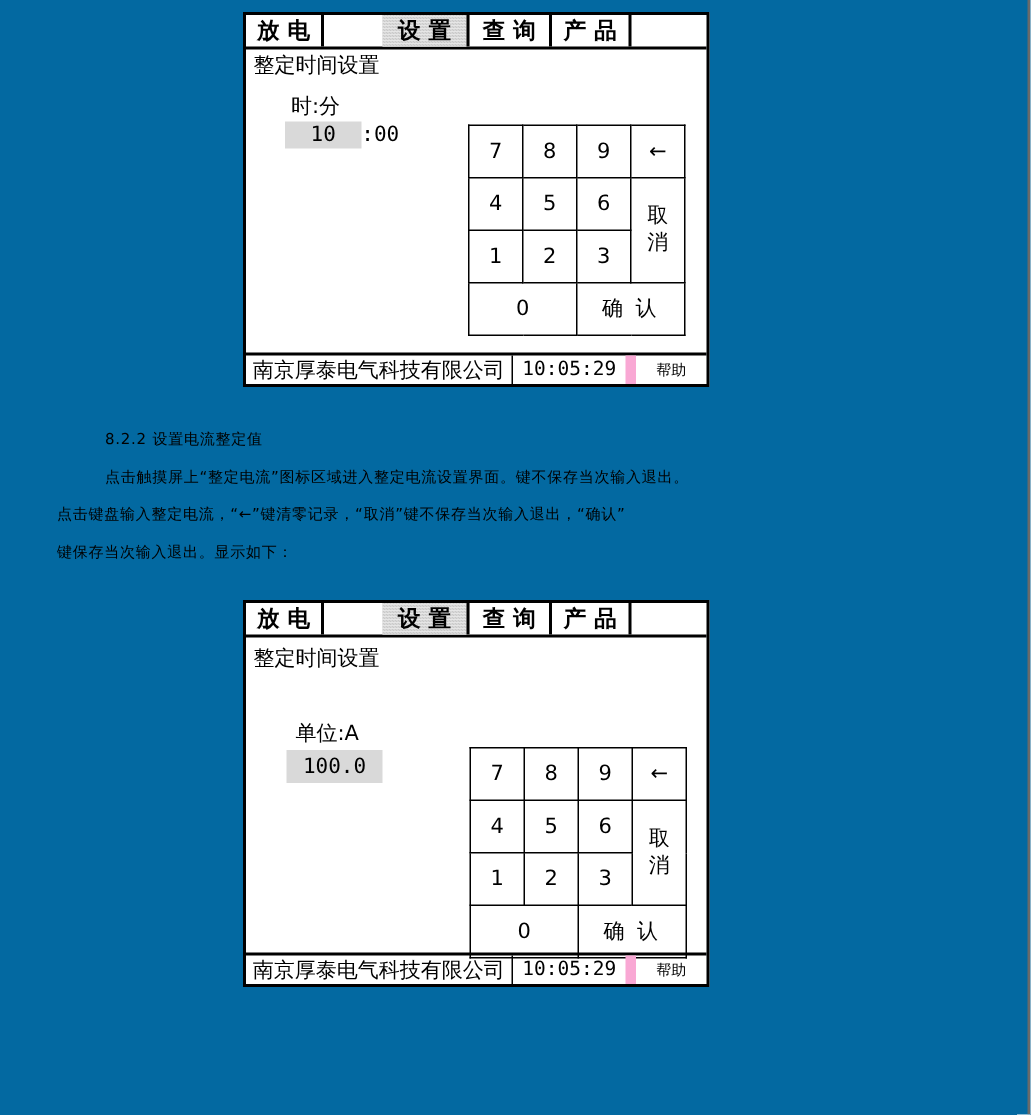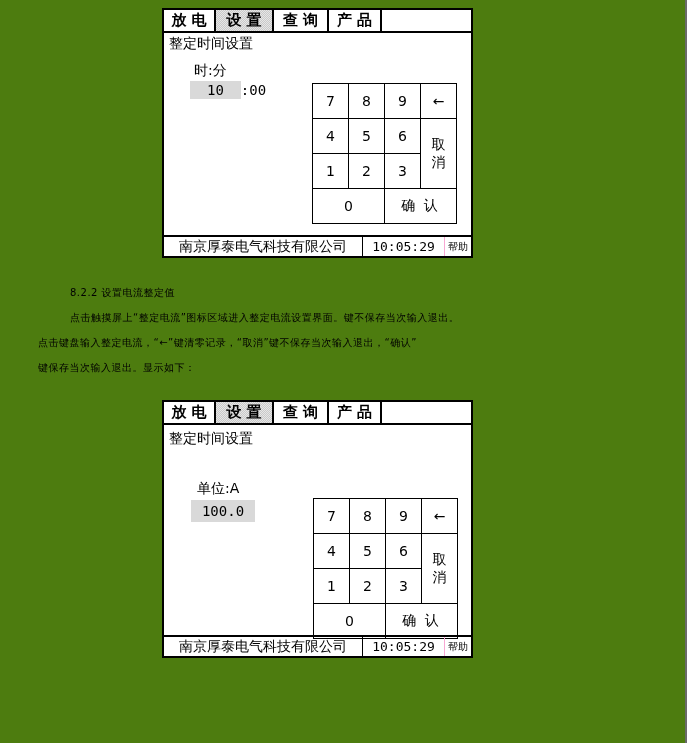--- a/index.html
+++ b/index.html
@@ -1,17 +1,17 @@
 <!DOCTYPE html>
 <html><head>
 <meta charset="utf-8">
 <style>
   html,body{margin:0;padding:0;background:#ffffff;}
   .page{
-    position:relative;width:687px;height:743px;background:#4d7c0f;overflow:hidden;
+    position:relative;width:687px;height:743px;background:#0369a1;overflow:hidden;
     font-family:"DejaVu Sans","Liberation Sans",sans-serif;color:#000;
   }
   .edge-line{position:absolute;top:0;right:0;width:2px;height:743px;background:#6a6a6a;}
 
   
   .panel{
     position:absolute;left:162px;width:311px;background:#fff;
     border:2px solid #000;box-sizing:border-box;
   }
   .panel.p1{top:8px;height:250px;}
@@ -24,20 +24,21 @@
     font-size:15px;font-weight:bold;white-space:nowrap;height:100%;
   }
   .tab.t0{width:52px;}
   .tab.t1{width:58px;}
   .tab.t2{width:55px;}
   .tab.t3{width:53px;}
   .tab.active{
     background-color:#d6d6d6;
     background-image:repeating-conic-gradient(#c9c9c9 0% 25%, #e6e6e6 0% 50%);
     background-size:2px 2px;
+    margin-left:39px;
   }
   .tab-filler{flex:1;}
 
   .screen-title{position:absolute;left:5px;font-size:14px;white-space:nowrap;}
   .p1 .screen-title{top:25px;}
   .p2 .screen-title{top:28px;}
 
   .field-label{position:absolute;font-size:14px;white-space:nowrap;}
   .p1 .field-label{left:30px;top:52px;}
   .p2 .field-label{left:33px;top:78px;}
@@ -63,22 +64,22 @@
   }
   td.key-cancel{line-height:1.25;font-size:14px;}
   td.key-zero{width:70px;}
   td.key-confirm{width:70px;letter-spacing:2px;margin-top:12px;}
 
   .status-bar{
     position:absolute;left:0;right:0;bottom:0;height:21px;
     border-top:2px solid #000;display:flex;align-items:stretch;box-sizing:border-box;
   }
   .sb-cell{display:flex;align-items:center;justify-content:center;box-sizing:border-box;white-space:nowrap;}
-  .sb-company{width:199px;border-right:1px solid #000;font-size:14px;}
-  .sb-time{width:82px;border-right:1px solid #f9a8d4;font-family:"DejaVu Sans Mono","Liberation Mono",monospace;font-size:13px;}
+  .sb-company{width:178px;border-right:1px solid #000;font-size:14px;}
+  .sb-time{width:82px;border-right:7px solid #f9a8d4;font-family:"DejaVu Sans Mono","Liberation Mono",monospace;font-size:13px;}
   .sb-help{flex:1;font-size:10px;}
 
   
   .doc-text{position:absolute;font-size:10px;letter-spacing:0.5px;white-space:nowrap;}
   .doc-heading{left:70px;top:286px;}
   .doc-line1{left:70px;top:311px;}
   .doc-line2{left:38px;top:336px;}
   .doc-line3{left:38px;top:361px;}
 </style>
 </head>

